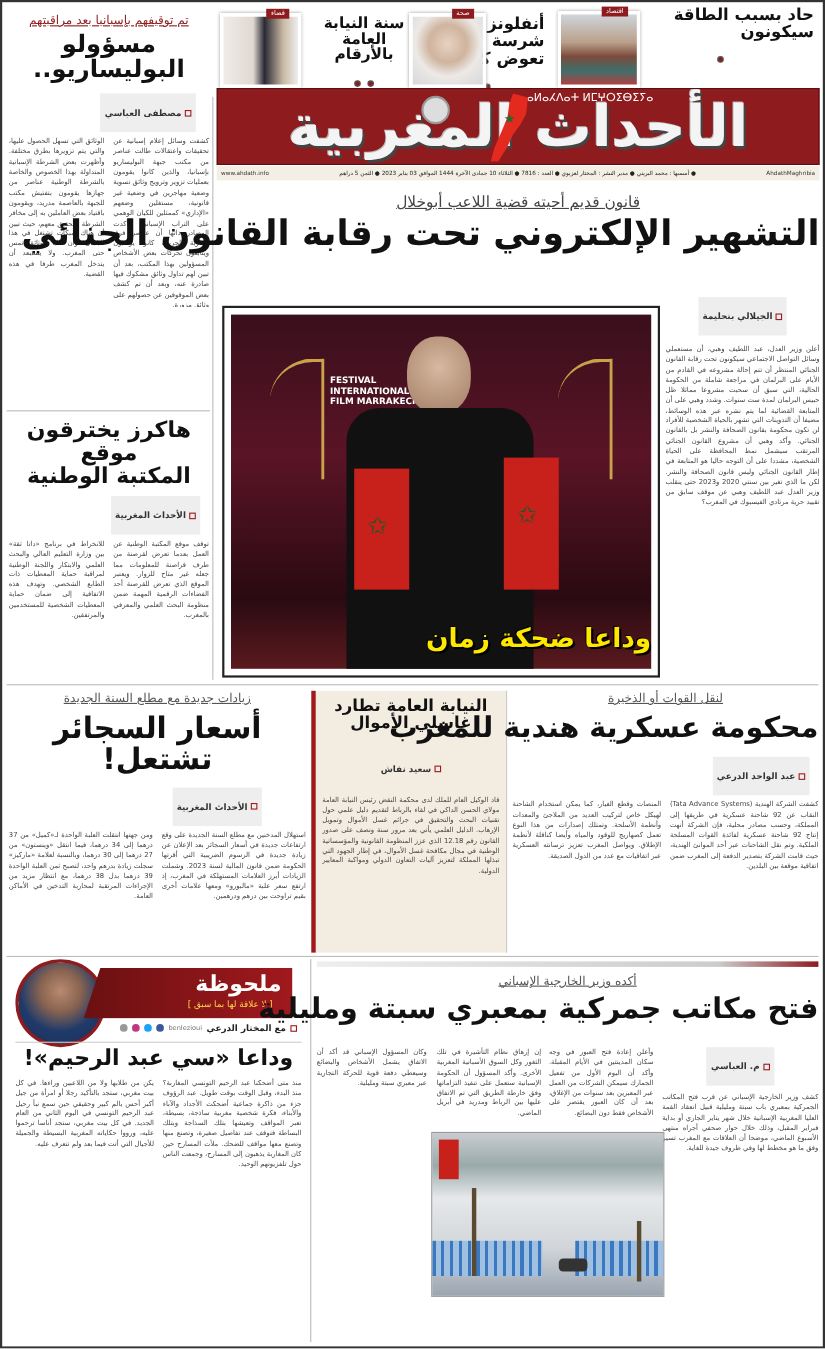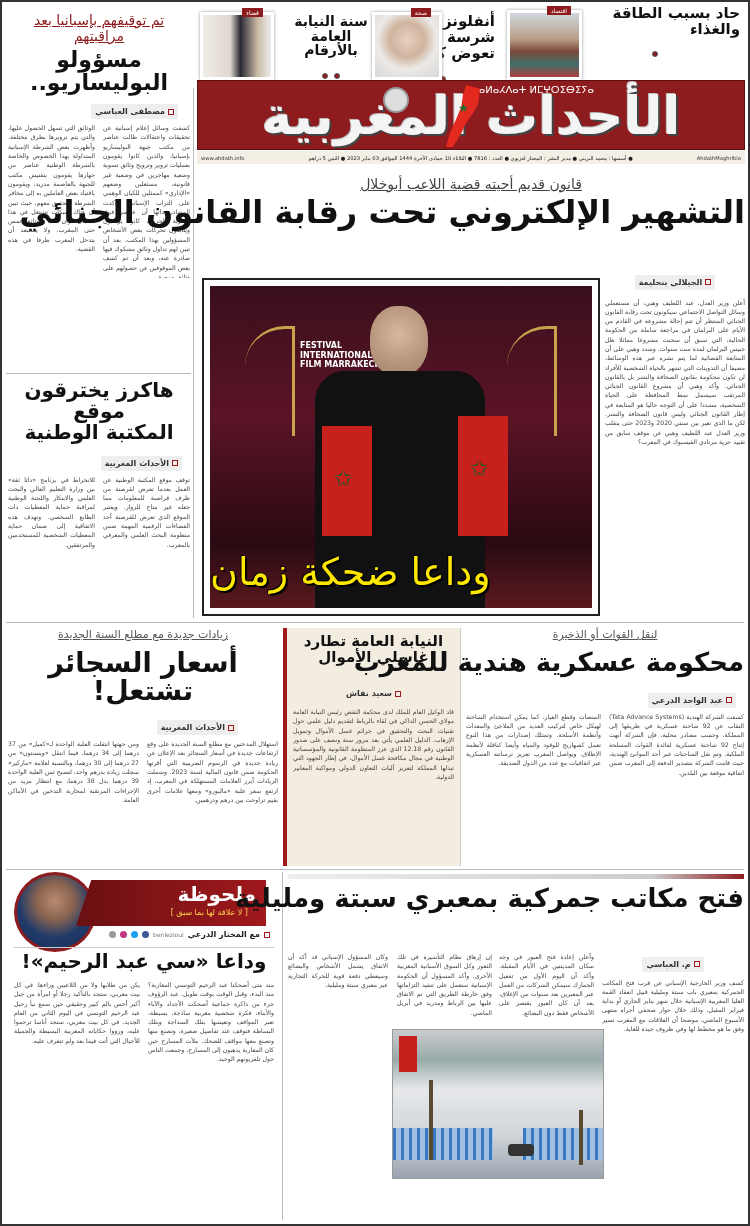--- a/index.html
+++ b/index.html
@@ -1,39 +1,39 @@
 <!DOCTYPE html>
 <html><head>
 <meta charset="utf-8">
 <style>
 *{box-sizing:border-box;margin:0;padding:0}
 body{width:750px;height:1226px;background:#fff;font-family:"DejaVu Sans",sans-serif;overflow:hidden;position:relative;direction:rtl}
 .abs{position:absolute}
 .frame{position:absolute;left:0;top:0;width:750px;height:1226px;border:2px solid #333;pointer-events:none}
 .kicker{font-size:11px;color:#555;text-decoration:underline;text-align:center}
 .headline{font-family:"DejaVu Sans",sans-serif;font-weight:bold;color:#111;text-align:center;line-height:1.05}
-.byline{display:inline-flex;align-items:center;gap:3px;background:#eee;padding:3px 4px;font-size:8px;font-weight:bold;color:#333}
+.byline{display:inline-flex;align-items:center;gap:3px;background:#eee;padding:13px 4px;font-size:8px;font-weight:bold;color:#333}
 .byline .sq{width:6px;height:6px;border:1px solid #a0191d;display:inline-block}
 .body{font-size:6.2px;line-height:1.5;color:#444;text-align:justify}
 .cols{display:flex;gap:8px}
 .cols > div{flex:1}
 .rule-v{position:absolute;width:1px;background:#bbb}
 .rule-h{position:absolute;height:1px;background:#bbb}
 .thumb{position:absolute;background:#ddd;border:3px solid #fff;box-shadow:0 0 3px #999}
 .thumb .tag{position:absolute;top:-7px;right:8px;background:#8e1b1e;color:#fff;font-size:6px;padding:1px 4px}
 .dot{display:inline-block;width:6px;height:6px;border-radius:50%;background:#8e1b1e;border:1px solid #555}
 </style>
 </head>
 <body>
 
 <div class="frame"></div>
 
 <div class="abs" style="right:10px;top:6px;width:170px;height:70px">
   <div class="headline" style="font-size:15px;text-align:right">
-    <div>حاد بسبب الطاقة والغذاء</div>
+    <div>حاد بسبب الطاقة سيكونون</div>
   </div>
   <div style="text-align:center;margin-top:4px"><span class="dot"></span></div>
 </div>
 <div class="thumb" style="right:168px;top:10px;width:75px;height:70px;background:linear-gradient(180deg,#cfd6dc 0%,#b9a089 40%,#7c4a3c 60%,#3f6f6a 80%,#b04040 100%)">
   <span class="tag">اقتصاد</span>
 </div>
 <div class="abs" style="right:255px;top:14px;width:105px;height:62px">
   <div class="headline" style="font-size:15px;text-align:right">
     <div>أنفلونزا شرسة</div>
     <div>تعوض كورونا!</div>
@@ -61,21 +61,21 @@
   <div style="position:absolute;left:260px;top:20px;color:#1a6d2a;font-size:12px">★</div>
   <div style="position:absolute;left:185px;top:6px;width:26px;height:26px;border-radius:50%;background:#ddd;border:2px solid #999"></div>
 </div>
 <div class="abs" style="left:197px;top:151px;width:548px;height:13px;background:#f3efe4;font-size:5.2px;color:#333;display:flex;align-items:center;justify-content:space-between;padding:0 4px;white-space:nowrap;overflow:hidden">
   <span>AhdathMaghribia</span>
   <span style="color:#222">● أسسها : محمد البريني ● مدير النشر : المختار لغزيوي ● العدد : 7816 ● الثلاثاء 10 جمادى الآخرة 1444 الموافق 03 يناير 2023 ● الثمن 5 دراهم</span>
   <span style="direction:ltr">www.ahdath.info</span>
 </div>
 
 <div class="abs" style="left:8px;top:12px;width:182px">
-  <div class="kicker" style="color:#8e1b1e;font-size:14px">تم توقيفهم بإسبانيا بعد مراقبتهم</div>
+  <div class="kicker" style="color:#8e1b1e;font-size:11px">تم توقيفهم بإسبانيا بعد مراقبتهم</div>
   <div class="headline" style="font-size:22px;margin-top:4px">
     <div>مسؤولو البوليساريو..</div>
   </div>
   <div style="margin-top:10px;display:flex;justify-content:flex-start;padding-right:12px">
     <span class="byline">
         <span class="sq"></span>
         <span>مصطفى العباسي</span>
       </span>
   </div>
   <div class="cols" style="margin-top:4px;height:155px;overflow:hidden">
@@ -112,21 +112,21 @@
     <div style="position:absolute;left:35px;top:40px;width:50px;height:110px;border-right:3px solid #c9a24b;border-top:3px solid #c9a24b;border-radius:40px 0 0 0"></div>
     <div style="position:absolute;right:35px;top:40px;width:50px;height:110px;border-right:3px solid #c9a24b;border-top:3px solid #c9a24b;border-radius:40px 0 0 0"></div>
     <div style="position:absolute;left:160px;top:20px;width:58px;height:70px;border-radius:45%;background:radial-gradient(circle at 50% 40%,#d8b8a0,#a07c64)"></div>
     <div style="position:absolute;left:105px;top:85px;width:170px;height:240px;background:#111;border-radius:30px 30px 0 0"></div>
     <div style="position:absolute;left:112px;top:140px;width:50px;height:110px;background:#c8201b">
         <span style="position:absolute;left:12px;top:40px;color:#1a5a2a;font-size:22px">✩</span>
       </div>
     <div style="position:absolute;left:248px;top:130px;width:50px;height:120px;background:#c8201b">
         <span style="position:absolute;left:12px;top:40px;color:#1a5a2a;font-size:22px">✩</span>
       </div>
-    <div style="position:absolute;left:0;right:0;bottom:14px;text-align:left;font-size:38px;font-weight:normal;color:#ffe800;text-shadow:2px 2px 0 #000,-1px -1px 0 #000">وداعا ضحكة زمان</div>
+    <div style="position:absolute;left:0;right:0;bottom:14px;text-align:right;font-size:24px;font-weight:bold;color:#ffe800;text-shadow:2px 2px 0 #000,-1px -1px 0 #000">وداعا ضحكة زمان</div>
   </div>
 </div>
 
 <div class="abs" style="left:605px;top:270px;width:140px">
   <div style="text-align:center"><span class="byline">
         <span class="sq"></span>
         <span>الجيلالي بنحليمة</span>
       </span></div>
   <div class="body" style="margin-top:8px;height:335px;overflow:hidden">أعلن وزير العدل، عبد اللطيف وهبي، أن مستعملي وسائل التواصل الاجتماعي سيكونون تحت رقابة القانون الجنائي المنتظر أن تتم إحالة مشروعه في القادم من الأيام على البرلمان في مراجعة شاملة من الحكومة الحالية، التي سبق أن سحبت مشروعا مماثلا ظل حبيس البرلمان لمدة ست سنوات. وشدد وهبي على أن المتابعة القضائية لما يتم نشره عبر هذه الوسائط، مضيفا أن التدوينات التي تشهر بالحياة الشخصية للأفراد لن تكون محكومة بقانون الصحافة والنشر بل بالقانون الجنائي. وأكد وهبي أن مشروع القانون الجنائي المرتقب سيشمل نمط المحافظة على الحياة الشخصية، مشددا على أن التوجه حاليا هو المتابعة في إطار القانون الجنائي وليس قانون الصحافة والنشر. لكن ما الذي تغير بين سنتي 2020 و2023 حتى ينقلب وزير العدل عبد اللطيف وهبي عن موقف سابق من تقييد حرية مرتادي الفيسبوك في المغرب؟</div>
 </div>
@@ -192,20 +192,21 @@
   <div class="headline" style="position:absolute;left:8px;right:4px;top:75px;font-size:20px;border-top:1px solid #ccc;padding-top:3px">وداعا «سي عبد الرحيم»!</div>
   <div class="cols" style="position:absolute;left:8px;right:4px;top:108px;height:236px;overflow:hidden">
     <div class="body">منذ متى أضحكنا عبد الرحيم التونسي المغاربة؟ منذ البدء، وقبل الوقت بوقت طويل. عبد الرؤوف جزء من ذاكرة جماعية أضحكت الأجداد والآباء والأبناء، فكرة شخصية مغربية ساذجة، بسيطة، تعبر المواقف وتعيشها بتلك السذاجة وبتلك البساطة فتوقف عند تفاصيل صغيرة، وتصنع منها وتصنع معها مواقف للضحك. ملأت المسارح حين كان المغاربة يذهبون إلى المسارح، وجمعت الناس حول تلفزيونهم الوحيد.</div>
     <div class="body">يكن من طلابها ولا من اللاعبين وراءها. في كل بيت مغربي، ستجد بالتأكيد رجلا أو امرأة من جيل أكبر أحس بالم كبير وحقيقي حين سمع نبأ رحيل عبد الرحيم التونسي في اليوم الثاني من العام الجديد. في كل بيت مغربي، ستجد أناسا ترحموا عليه، ورووا حكاياته المغربية البسيطة والجميلة للأجيال التي أتت فيما بعد ولم تتعرف عليه.</div>
   </div>
 </div>
 <div class="rule-v" style="left:282px;top:872px;height:348px"></div>
 
 <div class="abs" style="left:288px;top:874px;width:456px;height:346px">
   <div style="height:5px;background:linear-gradient(90deg,#eee,#ccc 80%,#8e1b1e)"></div>
+  <div class="kicker" style="margin-top:6px">أكده وزير الخارجية الإسباني</div>
   <div class="headline" style="font-size:26px;margin-top:6px;white-space:nowrap">فتح مكاتب جمركية بمعبري سبتة ومليلية</div>
   <div style="position:absolute;right:0;top:78px;width:142px">
     <div style="text-align:center"><span class="byline">
           <span class="sq"></span>
           <span>م. العباسي</span>
         </span></div>
     <div class="body" style="margin-top:6px;height:250px;overflow:hidden">كشف وزير الخارجية الإسباني عن قرب فتح المكاتب الجمركية بمعبري باب سبتة ومليلية قبيل انعقاد القمة العليا المغربية الإسبانية خلال شهر يناير الجاري أو بداية فبراير المقبل، وذلك خلال حوار صحفي أجراه منتهى الأسبوع الماضي، موضحا أن العلاقات مع المغرب تسير وفق ما هو مخطط لها وفي ظروف جيدة للغاية.</div>
   </div>
   <div class="body" style="position:absolute;right:150px;top:78px;width:95px;height:70px;overflow:hidden">وأعلن إعادة فتح العبور في وجه سكان المدينتين في الأيام المقبلة. وأكد أن اليوم الأول من تفعيل الجمارك سيمكن الشركات من العمل عبر المعبرين بعد سنوات من الإغلاق، بعد أن كان العبور يقتصر على الأشخاص فقط دون البضائع.</div>
   <div class="body" style="position:absolute;right:252px;top:78px;width:95px;height:70px;overflow:hidden">إن إرهاق نظام التأشيرة في تلك الثغور وكل السوق الأسبانية المغربية الأخرى. وأكد المسؤول أن الحكومة الإسبانية ستعمل على تنفيذ التزاماتها وفق خارطة الطريق التي تم الاتفاق عليها بين الرباط ومدريد في أبريل الماضي.</div>

